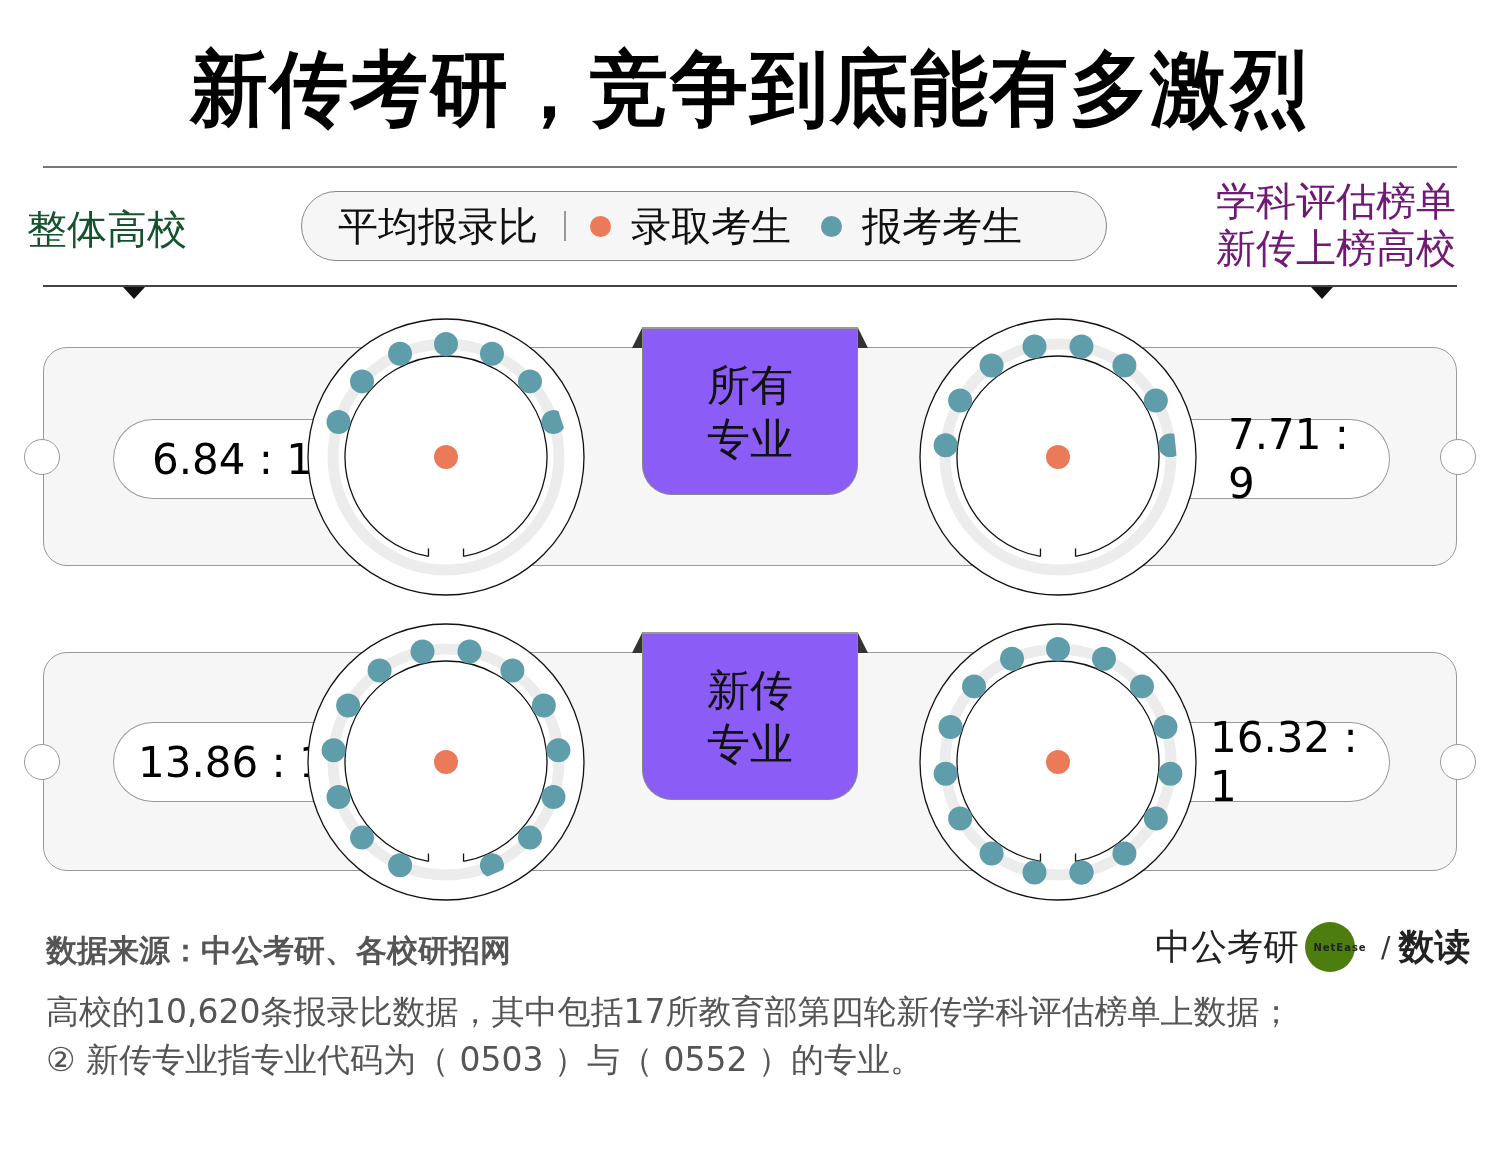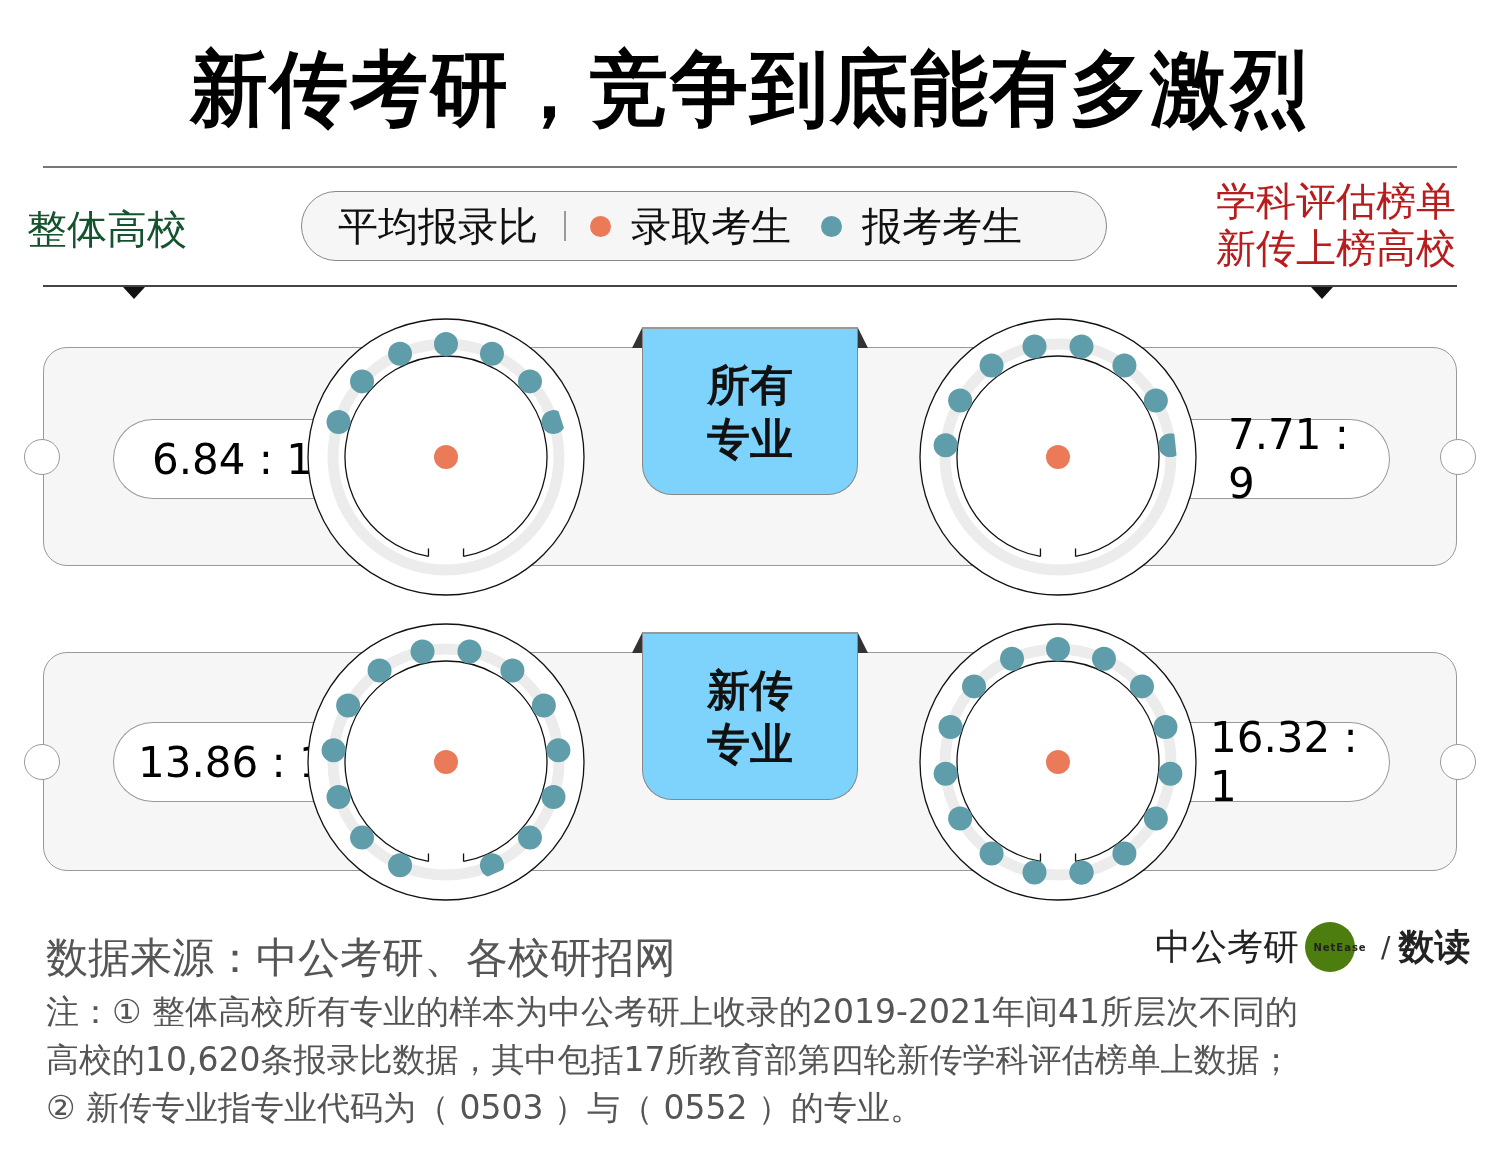--- a/index.html
+++ b/index.html
@@ -1,39 +1,39 @@
 <!DOCTYPE html>
 <html><head>
 <meta charset="utf-8">
 <style>
   html,body{margin:0;padding:0;background:#ffffff;}
   body{width:1500px;height:1164px;position:relative;overflow:hidden;font-family:"DejaVu Sans","Liberation Sans",sans-serif;color:#111;}
   .title{position:absolute;left:0;top:38px;width:1500px;text-align:center;font-size:78px;font-weight:bold;letter-spacing:2px;color:#000;transform:scaleY(1.05);}
   .rule{position:absolute;left:43px;width:1414px;height:0;border-top:2px solid #777;}
   .rule.dark{border-top:2px solid #444;}
   .hdr-left{position:absolute;left:27px;top:202px;font-size:40px;color:#14532d;font-family:Liberation Mono, monospace;}
-  .hdr-right{position:absolute;right:44px;top:178px;font-size:40px;line-height:47px;text-align:right;color:#b91c1c;}
+  .hdr-right{position:absolute;right:44px;top:178px;font-size:40px;line-height:47px;text-align:right;color:#701a75;}
   .legend{position:absolute;left:301px;top:191px;width:806px;height:70px;border:1.5px solid #888;border-radius:36px;background:#f6f6f6;display:flex;align-items:center;box-sizing:border-box;padding-left:36px;font-size:40px;}
   .legend .sep{width:2px;height:30px;background:#999;margin:0 24px 0 26px;}
   .legend .dot{width:21px;height:21px;border-radius:50%;display:inline-block;margin-right:20px;}
   .legend .item{display:flex;align-items:center;margin-right:30px;}
   .tri{position:absolute;width:0;height:0;border-left:11px solid transparent;border-right:11px solid transparent;border-top:12px solid #111;}
   .panel{position:absolute;left:43px;width:1414px;height:219px;background:#f6f6f6;border:1.5px solid #999;border-radius:24px;box-sizing:border-box;}
   .notch{position:absolute;top:50%;width:36px;height:36px;margin-top:-18px;border-radius:50%;background:#fff;border:1.5px solid #999;box-sizing:border-box;}
   .notch.l{left:-20px;}
   .notch.r{right:-20px;}
   .pill{position:absolute;height:80px;background:#fff;border:1.5px solid #999;box-sizing:border-box;font-size:42px;display:flex;align-items:center;color:#000;}
   .pill.left{border-radius:40px 0 0 40px;border-right:none;}
   .pill.right{border-radius:0 40px 40px 0;border-left:none;}
-  .tab{position:absolute;width:216px;height:168px;background:#7dd3fc;border:1.5px solid #888;border-top:2px solid #999;border-radius:0 0 30px 30px;box-sizing:border-box;display:flex;flex-direction:column;align-items:center;justify-content:center;font-size:43px;line-height:54px;color:#111;font-weight:bold;}
+  .tab{position:absolute;width:216px;height:168px;background:#8b5cf6;border:1.5px solid #888;border-top:2px solid #999;border-radius:0 0 30px 30px;box-sizing:border-box;display:flex;flex-direction:column;align-items:center;justify-content:center;font-size:43px;line-height:54px;color:#111;}
   .tab-ear{position:absolute;width:0;height:0;border-bottom:20px solid #333;}
   .tab-ear.l{border-left:10px solid transparent;}
   .tab-ear.r{border-right:10px solid transparent;}
   svg.ring{position:absolute;overflow:visible;}
-  .source{position:absolute;left:46px;top:930px;font-size:42px;color:#555;}
+  .source{position:absolute;left:46px;top:930px;font-size:31px;color:#555;font-weight:bold;}
   .notes{position:absolute;left:46px;top:988px;width:1420px;font-size:33px;line-height:48px;color:#555;}
   .brand{position:absolute;left:1155px;top:922px;height:50px;display:flex;align-items:center;font-size:36px;color:#222;}
   .brand .sun{position:relative;width:50px;height:50px;border-radius:50%;background:#4d7c0f;margin-left:6px;display:flex;align-items:center;justify-content:center;font-size:10px;font-weight:bold;letter-spacing:1px;}
   .brand .sun span{position:relative;left:10px;}
   .brand .slash{margin:0 8px 0 26px;font-size:28px;color:#333;}
   .brand .dushu{font-weight:bold;}
 </style>
 </head>
 <body>
 
@@ -194,16 +194,15 @@
 <div class="brand">
   <span>中公考研</span>
   <span class="sun">
       <span>NetEase</span>
     </span>
   <span class="slash">/</span>
   <span class="dushu">数读</span>
 </div>
 
 <div class="notes">
-  <div>注：① 整体高校所有专业的样本为中公考研上收录的2019-2021年间41所层次不同的</div>
   <div>高校的10,620条报录比数据，其中包括17所教育部第四轮新传学科评估榜单上数据；</div>
   <div>② 新传专业指专业代码为（ 0503 ）与（ 0552 ）的专业。</div>
 </div>
 
 </body></html>

